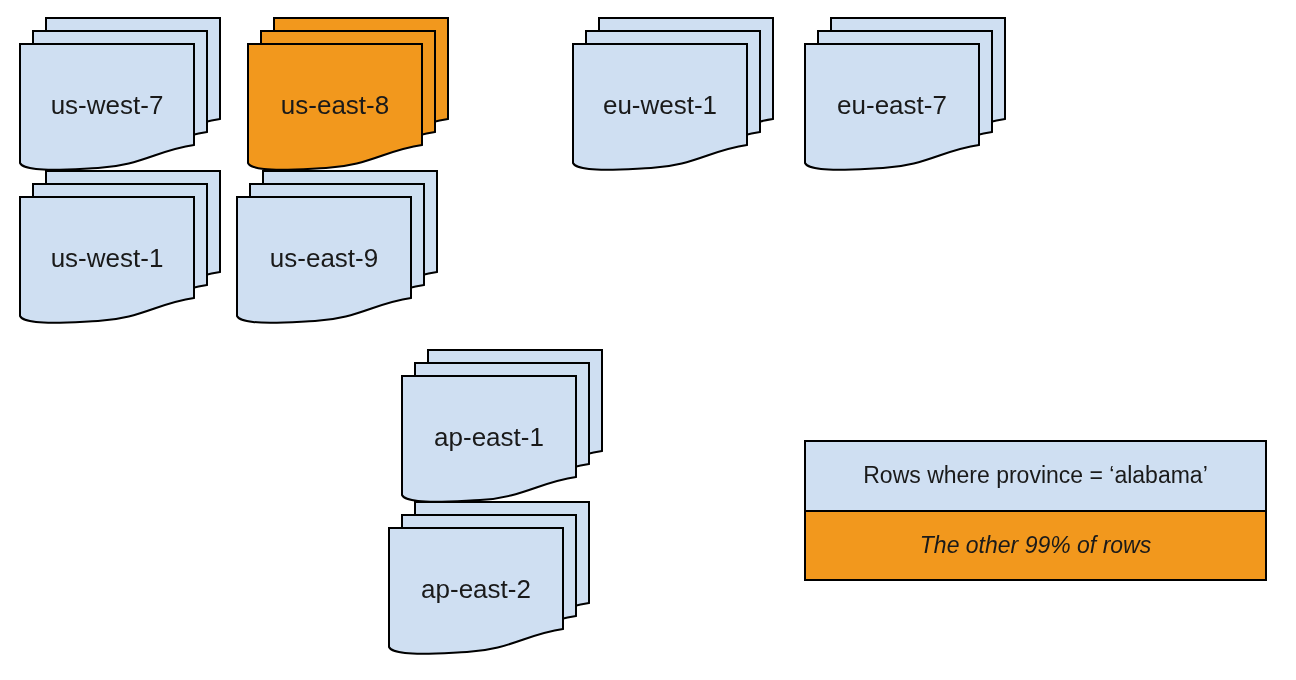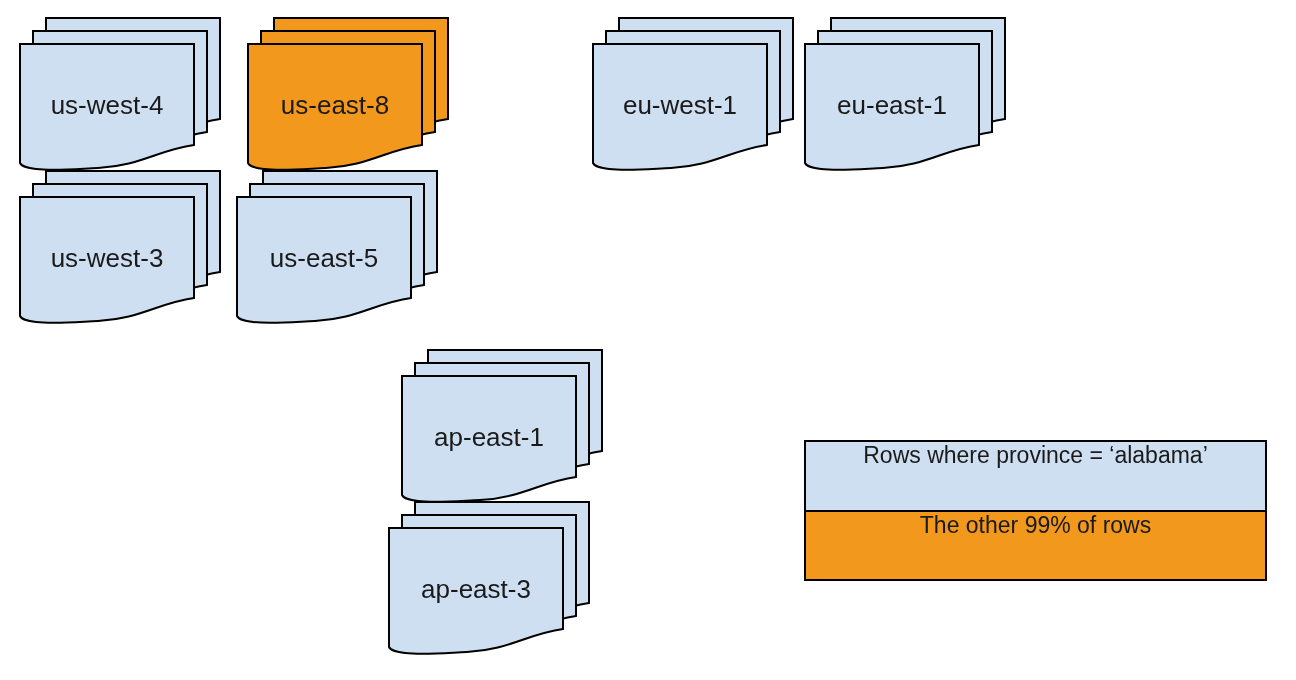--- a/index.html
+++ b/index.html
@@ -46,21 +46,21 @@
     align-items: center;
     justify-content: center;
     font-size: 26px;
     color: #1a1a1a;
     white-space: nowrap;
     pointer-events: none;
   }
   
   .pos-us-west-1 { left: 18px;  top: 16px;  }
   .pos-us-east-1 { left: 246px; top: 16px;  }
-  .pos-eu-west-1 { left: 591px; top: 16px;  }
+  .pos-eu-west-1 { left: 571px; top: 16px;  }
   .pos-eu-east-1 { left: 803px; top: 16px;  }
   .pos-us-west-2 { left: 18px;  top: 169px; }
   .pos-us-east-2 { left: 235px; top: 169px; }
   .pos-eu-west-2 { left: 572px; top: 169px; }
   .pos-eu-east-2 { left: 791px; top: 169px; }
   .pos-ap-east-1 { left: 400px; top: 348px; }
   .pos-ap-east-2 { left: 387px; top: 500px; }
 
   .legend {
     position: absolute;
@@ -69,32 +69,33 @@
     width: 463px;
     height: 141px;
     box-sizing: border-box;
     border: 2px solid var(--outline, #000000);
     display: flex;
     flex-direction: column;
   }
   .legend-row {
     flex: 1;
     display: flex;
-    align-items: flex-start;
+    align-items: center;
     justify-content: center;
     font-size: 23px;
     color: #1a1a1a;
     white-space: nowrap;
   }
   .legend-row.blue {
     background: var(--blue, #cfdff2);
     border-bottom: 2px solid var(--outline, #000000);
   }
   .legend-row.orange {
     background: var(--orange, #f2981d);
+    font-style: italic;
   }
   .defs-holder {
     position: absolute;
     width: 0;
     height: 0;
     overflow: hidden;
   }
 </style>
 </head>
 <body>
@@ -106,21 +107,21 @@
       <path id="doc-shape" d="M0 0 H174 V101 C138 106 120 122 78 124 C56 125 34 127 16 125 C8 124 2 123 0 119 Z"></path>
     </defs>
   </svg>
 
   <div class="doc-stack pos-us-west-1">
     <svg width="204" height="158" viewBox="0 0 204 158">
       <use href="#doc-shape" class="doc-page" transform="translate(28,2)"></use>
       <use href="#doc-shape" class="doc-page" transform="translate(15,15)"></use>
       <use href="#doc-shape" class="doc-page" transform="translate(2,28)"></use>
     </svg>
-    <div class="doc-label">us-west-4</div>
+    <div class="doc-label">us-west-7</div>
   </div>
 
   <div class="doc-stack orange pos-us-east-1">
     <svg width="204" height="158" viewBox="0 0 204 158">
       <use href="#doc-shape" class="doc-page" transform="translate(28,2)"></use>
       <use href="#doc-shape" class="doc-page" transform="translate(15,15)"></use>
       <use href="#doc-shape" class="doc-page" transform="translate(2,28)"></use>
     </svg>
     <div class="doc-label">us-east-8</div>
   </div>
@@ -133,59 +134,59 @@
     </svg>
     <div class="doc-label">eu-west-1</div>
   </div>
 
   <div class="doc-stack pos-eu-east-1">
     <svg width="204" height="158" viewBox="0 0 204 158">
       <use href="#doc-shape" class="doc-page" transform="translate(28,2)"></use>
       <use href="#doc-shape" class="doc-page" transform="translate(15,15)"></use>
       <use href="#doc-shape" class="doc-page" transform="translate(2,28)"></use>
     </svg>
-    <div class="doc-label">eu-east-1</div>
+    <div class="doc-label">eu-east-7</div>
   </div>
 
   <div class="doc-stack pos-us-west-2">
     <svg width="204" height="158" viewBox="0 0 204 158">
       <use href="#doc-shape" class="doc-page" transform="translate(28,2)"></use>
       <use href="#doc-shape" class="doc-page" transform="translate(15,15)"></use>
       <use href="#doc-shape" class="doc-page" transform="translate(2,28)"></use>
     </svg>
-    <div class="doc-label">us-west-3</div>
+    <div class="doc-label">us-west-1</div>
   </div>
 
   <div class="doc-stack pos-us-east-2">
     <svg width="204" height="158" viewBox="0 0 204 158">
       <use href="#doc-shape" class="doc-page" transform="translate(28,2)"></use>
       <use href="#doc-shape" class="doc-page" transform="translate(15,15)"></use>
       <use href="#doc-shape" class="doc-page" transform="translate(2,28)"></use>
     </svg>
-    <div class="doc-label">us-east-5</div>
+    <div class="doc-label">us-east-9</div>
   </div>
 
 
 
   <div class="doc-stack pos-ap-east-1">
     <svg width="204" height="158" viewBox="0 0 204 158">
       <use href="#doc-shape" class="doc-page" transform="translate(28,2)"></use>
       <use href="#doc-shape" class="doc-page" transform="translate(15,15)"></use>
       <use href="#doc-shape" class="doc-page" transform="translate(2,28)"></use>
     </svg>
     <div class="doc-label">ap-east-1</div>
   </div>
 
   <div class="doc-stack pos-ap-east-2">
     <svg width="204" height="158" viewBox="0 0 204 158">
       <use href="#doc-shape" class="doc-page" transform="translate(28,2)"></use>
       <use href="#doc-shape" class="doc-page" transform="translate(15,15)"></use>
       <use href="#doc-shape" class="doc-page" transform="translate(2,28)"></use>
     </svg>
-    <div class="doc-label">ap-east-3</div>
+    <div class="doc-label">ap-east-2</div>
   </div>
 
   <div class="legend">
     <div class="legend-row blue">
       <span>Rows where province = ‘alabama’</span>
     </div>
     <div class="legend-row orange">
       <span>The other 99% of rows</span>
     </div>
   </div>

